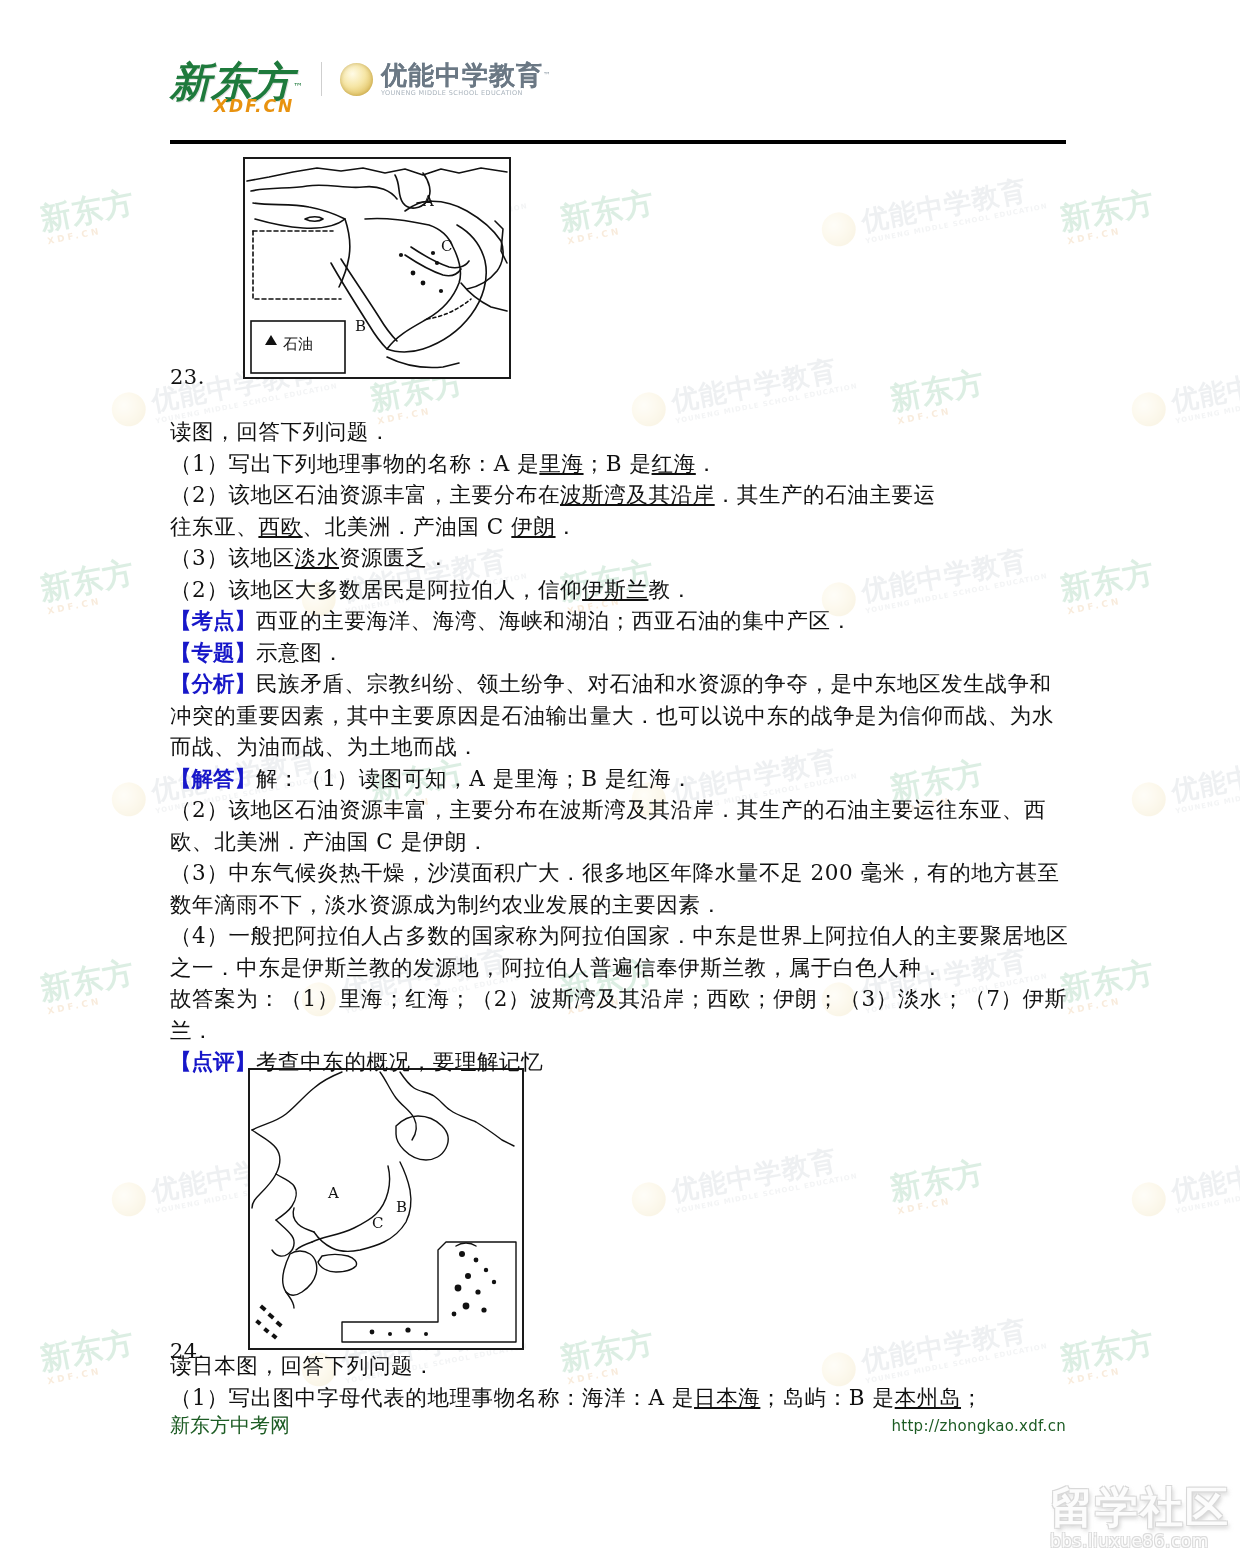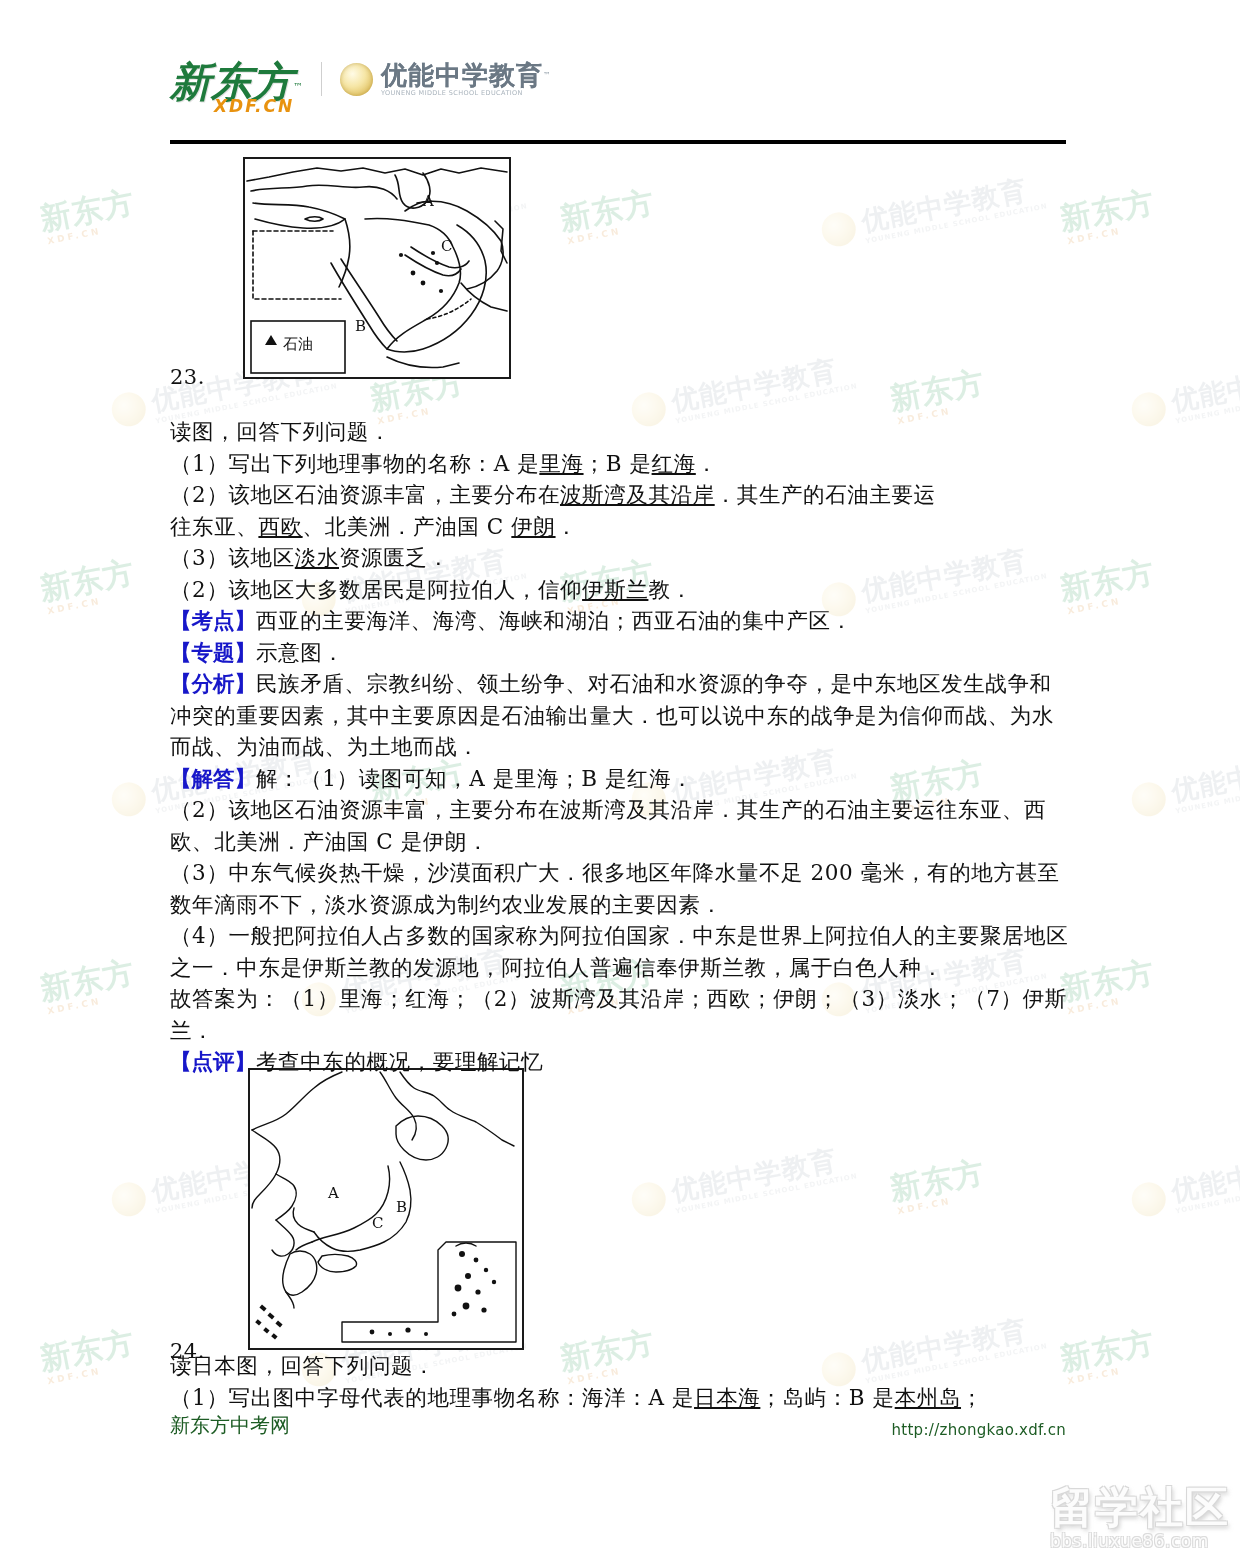--- a/index.html
+++ b/index.html
@@ -229,21 +229,21 @@
   }
 
   
   #footer {
     position: absolute;
     left: 170px;
     top: 1412px;
     width: 896px;
     display: flex;
     justify-content: space-between;
-    align-items: flex-end;
+    align-items: center;
     font-family: "DejaVu Sans", "Liberation Sans", sans-serif;
     color: #1d5c24;
     font-size: 20px;
   }
   #footer .footer-url {
     font-size: 15px;
     letter-spacing: 0.3px;
   }
 
   

